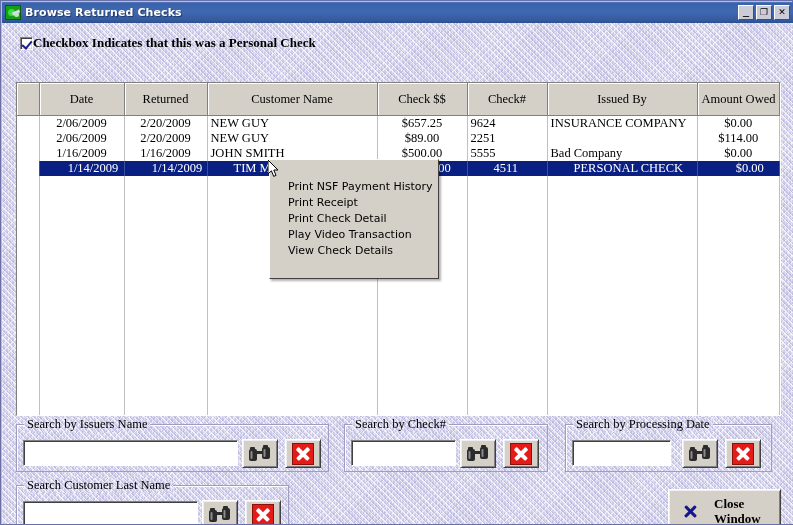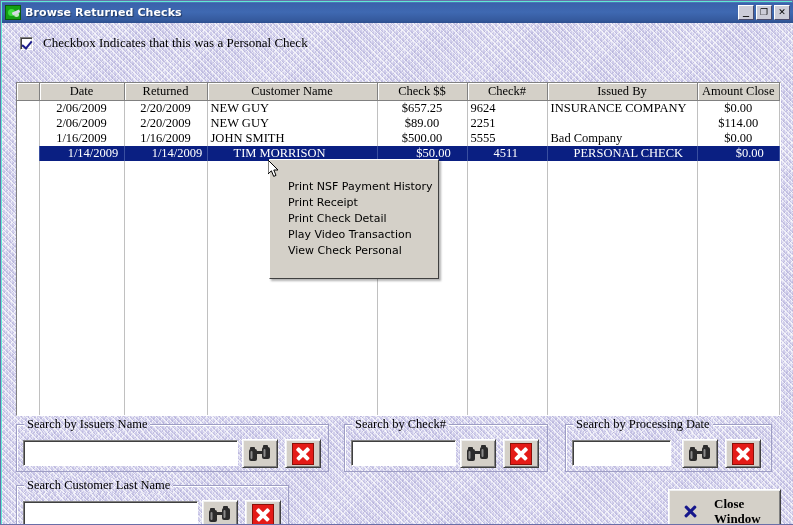--- a/index.html
+++ b/index.html
@@ -110,23 +110,22 @@
   }
   .winchk.checked::after {
     content: "";
     position: absolute; left: 3px; top: 1px;
     width: 4px; height: 8px;
     border: solid #1c1c8c;
     border-width: 0 2px 2px 0;
     transform: rotate(40deg);
   }
   #pc-label {
-    margin-left: 10px;
     font-family: "Liberation Serif", serif;
-    font-size: 13px; font-weight: normal; color: #000;
+    font-size: 13px; font-weight: bold; color: #000;
     white-space: nowrap;
   }
 
   
   #grid {
     position: absolute; left: 14px; top: 59px;
     width: 765px; height: 334px;
     box-sizing: border-box;
     background: #ffffff;
     border: 1px solid;
@@ -139,21 +138,21 @@
     width: 100%;
     font-family: "Liberation Serif", serif;
     font-size: 12.5px;
     color: #000;
   }
   table.dg th {
     background: #d4d0c8;
     border-right: 1px solid #808080;
     border-bottom: 1px solid #808080;
     box-shadow: inset 1px 1px 0 #ffffff;
-    height: 17px;
+    height: 32px;
     font-weight: normal;
     padding: 0 4px;
     text-align: center;
     white-space: nowrap;
     overflow: hidden;
   }
   table.dg th.chk {
     width: 22px;
   }
   table.dg td {
@@ -340,21 +339,21 @@
         </colgroup>
         <thead>
           <tr>
             <th class="chk"></th>
             <th>Date</th>
             <th>Returned</th>
             <th>Customer Name</th>
             <th>Check $$</th>
             <th>Check#</th>
             <th>Issued By</th>
-            <th>Amount Close</th>
+            <th>Amount Owed</th>
           </tr>
         </thead>
         <tbody id="grid-body">
             <tr>
               <td class="c-chk">
                 <div class="gridchk" style="visibility: hidden;"></div>
               </td>
               <td class="num">2/06/2009</td>
               <td class="num">2/20/2009</td>
               <td class="lft">NEW GUY</td>
@@ -571,21 +570,21 @@
             </tr>
           </tbody>
       </table>
     </div>
 
     <div id="ctxmenu">
       <div class="mi">Print NSF Payment History</div>
       <div class="mi">Print Receipt</div>
       <div class="mi">Print Check Detail</div>
       <div class="mi">Play Video Transaction</div>
-      <div class="mi">View Check Personal</div>
+      <div class="mi">View Check Details</div>
     </div>
 
     <svg id="cursor" viewBox="0 0 12 19">
       <polygon points="0,0 0,14 3.4,10.8 5.7,16.4 8,15.4 5.8,10 10,10" fill="#ffffff" stroke="#000000" stroke-width="1"></polygon>
     </svg>
 
     <div class="gbox" style="left:14px; top:401px; width:313px; height:48px;">
       <div class="gtitle texture">Search by Issuers Name</div>
     </div>
     <input class="txt" style="left: 21px; top: 417px; width: 215px; height: 26px;" placeholder="" value="">

